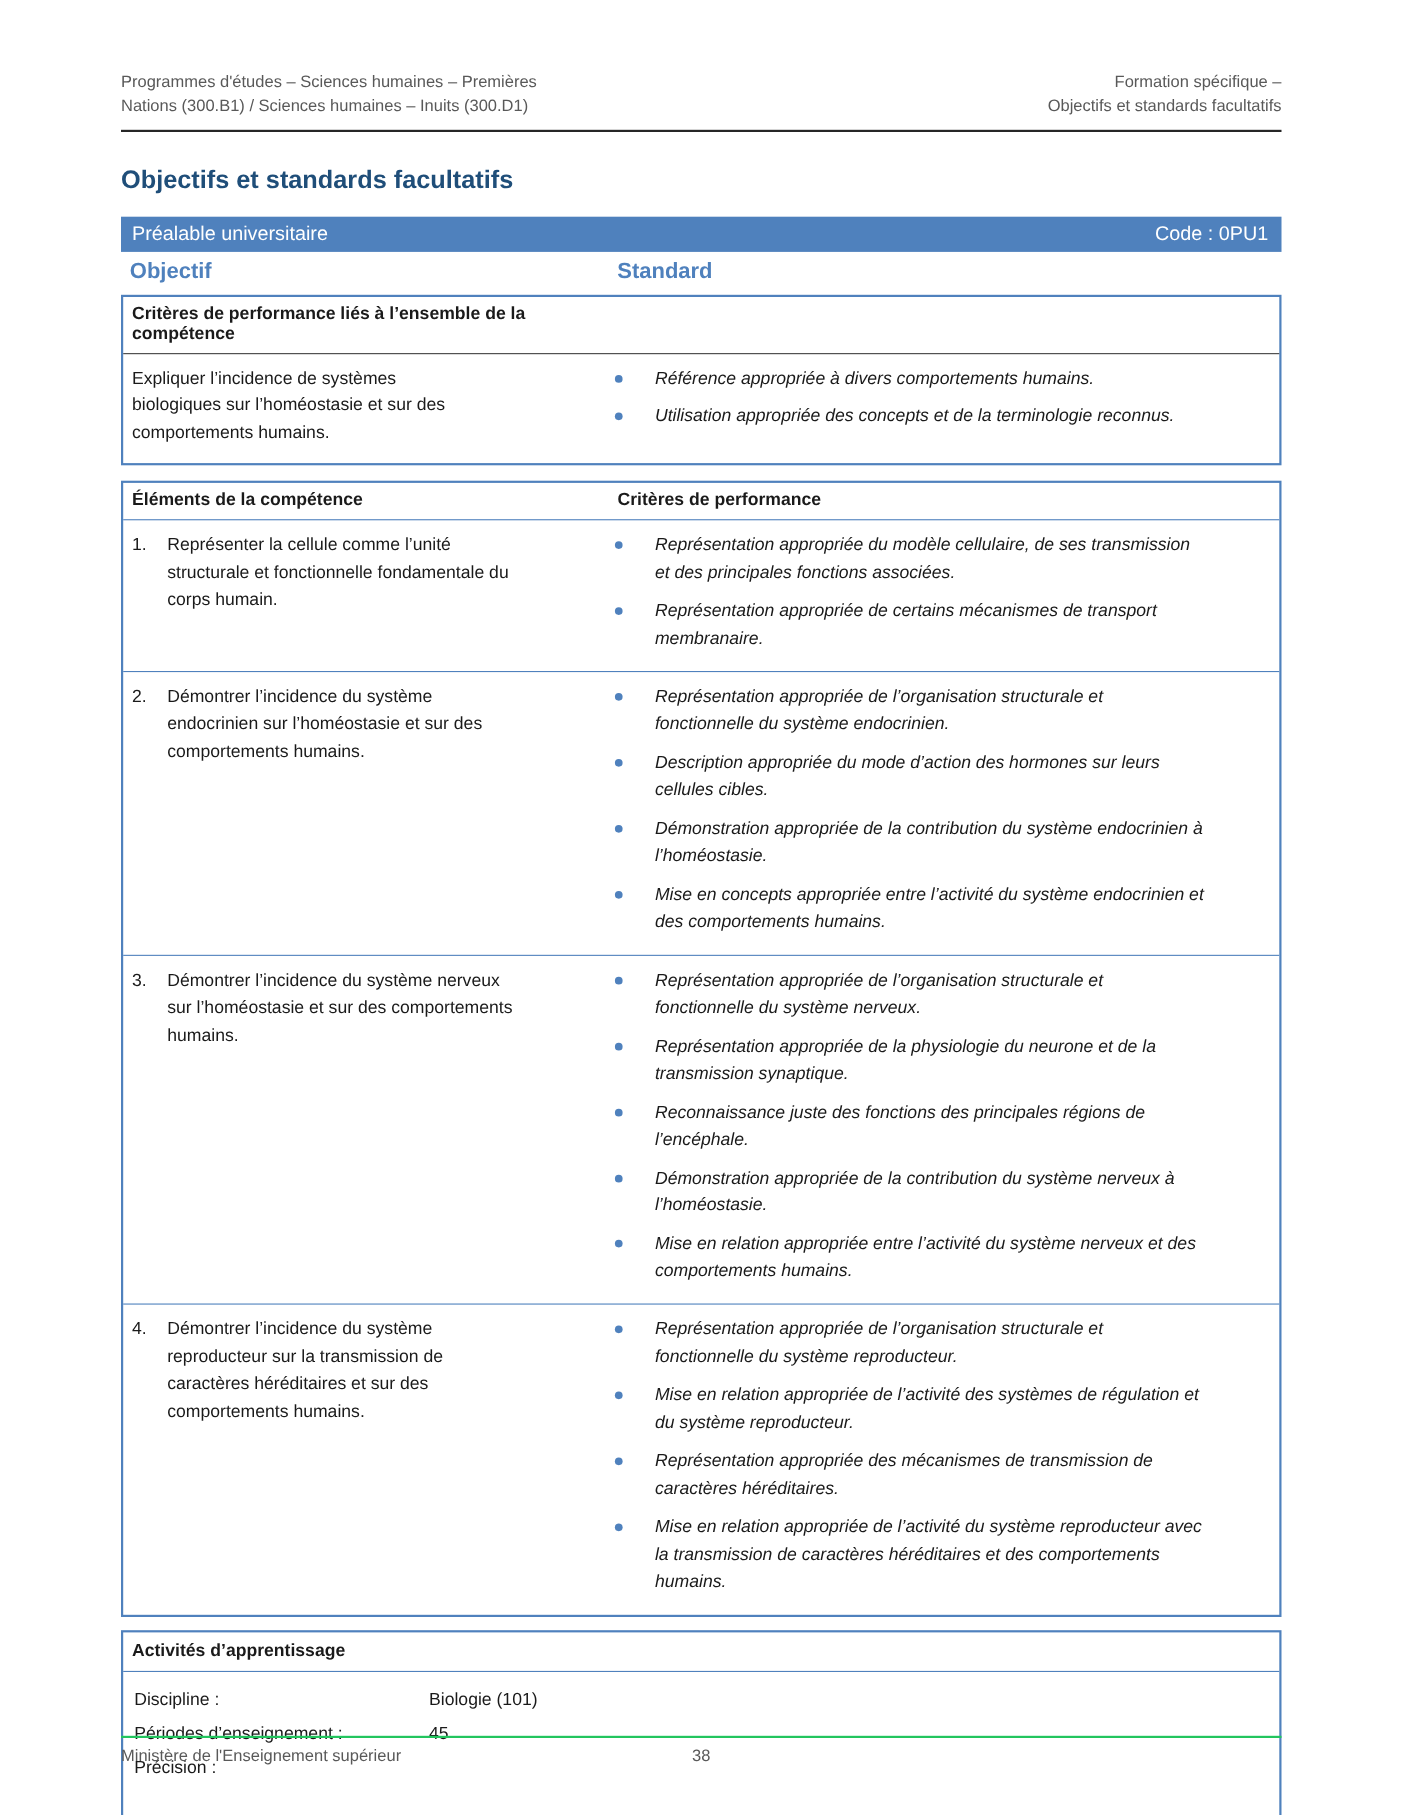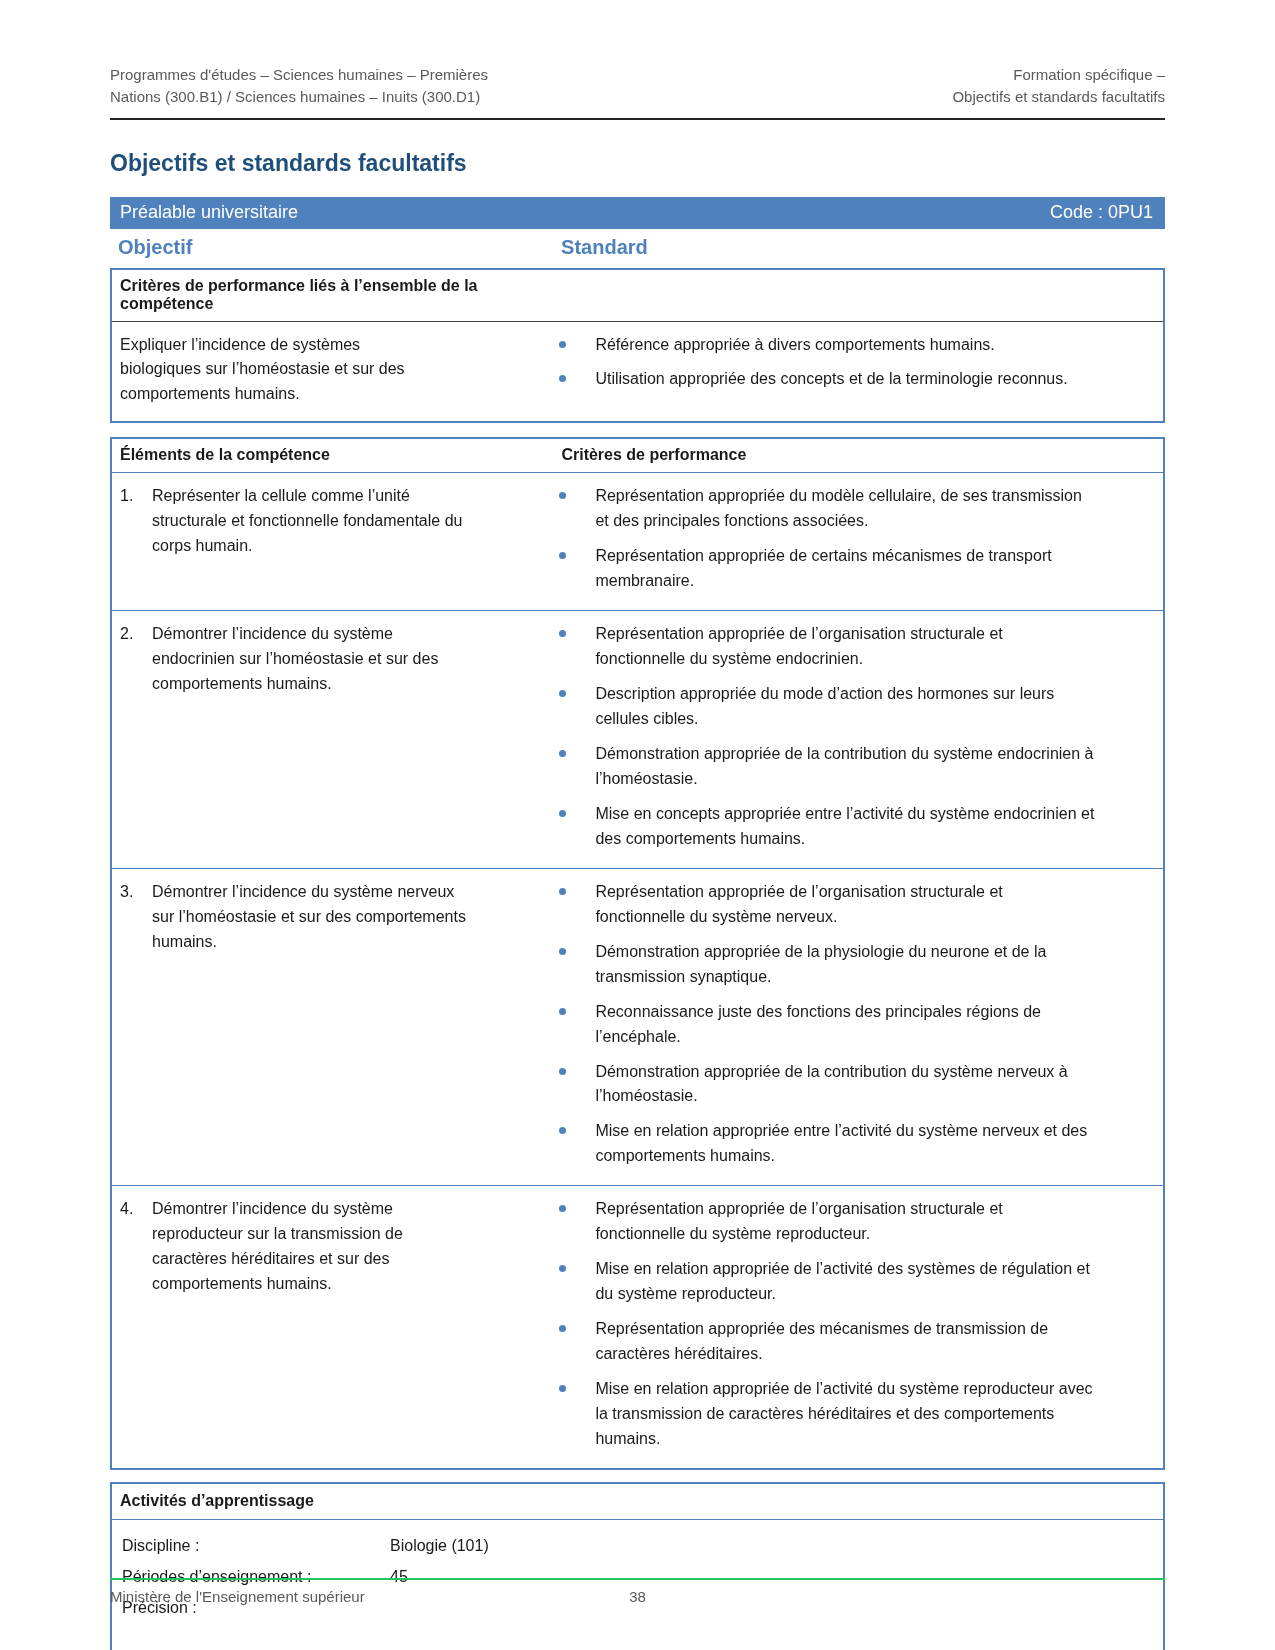--- a/index.html
+++ b/index.html
@@ -38,21 +38,21 @@
   .cell { font-size:16px; line-height:1.56; padding:11px 8px 14px 8px; }
   .cell-left  { padding-right:85px; display:flex; }
   .cell-left .num { flex:0 0 32px; }
   .enonce-tbl .cell-left { padding-right:120px; display:block; }
   .cell-right { padding-left:6px; }
   .cell-right ul { list-style:none; }
   .crit { display:flex; margin-bottom:10px; }
   .crit:last-child { margin-bottom:2px; }
   .dot { flex:0 0 7px; width:7px; height:7px; border-radius:50%; background:#4F81BD;
     margin-top:8px; margin-right:29px; }
-  .crit-text { flex:1; padding-right:60px; }
+  .crit-text { flex:1; padding-right:60px;font-style:italic; }
 
   .gap14 { height:14px; } .gap12 { height:12px; }
 
   
   .act-tbl .thead-single { font-weight:bold; font-size:16px; padding:8px 8px 9px 8px; }
   .act-body { padding:4px 8px 20px 8px; font-size:16px; }
   .act-row { display:flex; padding:13px 0 0 2px; }
   .act-row .act-label { flex:0 0 268px; }
   .act-note { display:flex; margin-top:42px; padding-left:2px; }
   .act-note .dot { margin-right:23px; }
@@ -171,21 +171,21 @@
         <span>Démontrer l’incidence du système nerveux sur l’homéostasie et sur des comportements humains.</span>
       </div>
       <div class="cell cell-right">
         <ul>
           <li class="crit">
             <span class="dot"></span>
             <span class="crit-text">Représentation appropriée de l’organisation structurale et fonctionnelle du système nerveux.</span>
           </li>
           <li class="crit">
             <span class="dot"></span>
-            <span class="crit-text">Démonstration appropriée de la physiologie du neurone et de la transmission synaptique.</span>
+            <span class="crit-text">Représentation appropriée de la physiologie du neurone et de la transmission synaptique.</span>
           </li>
           <li class="crit">
             <span class="dot"></span>
             <span class="crit-text">Reconnaissance juste des fonctions des principales régions de l’encéphale.</span>
           </li>
           <li class="crit">
             <span class="dot"></span>
             <span class="crit-text">Démonstration appropriée de la contribution du système nerveux à l’homéostasie.</span>
           </li>
           <li class="crit">

